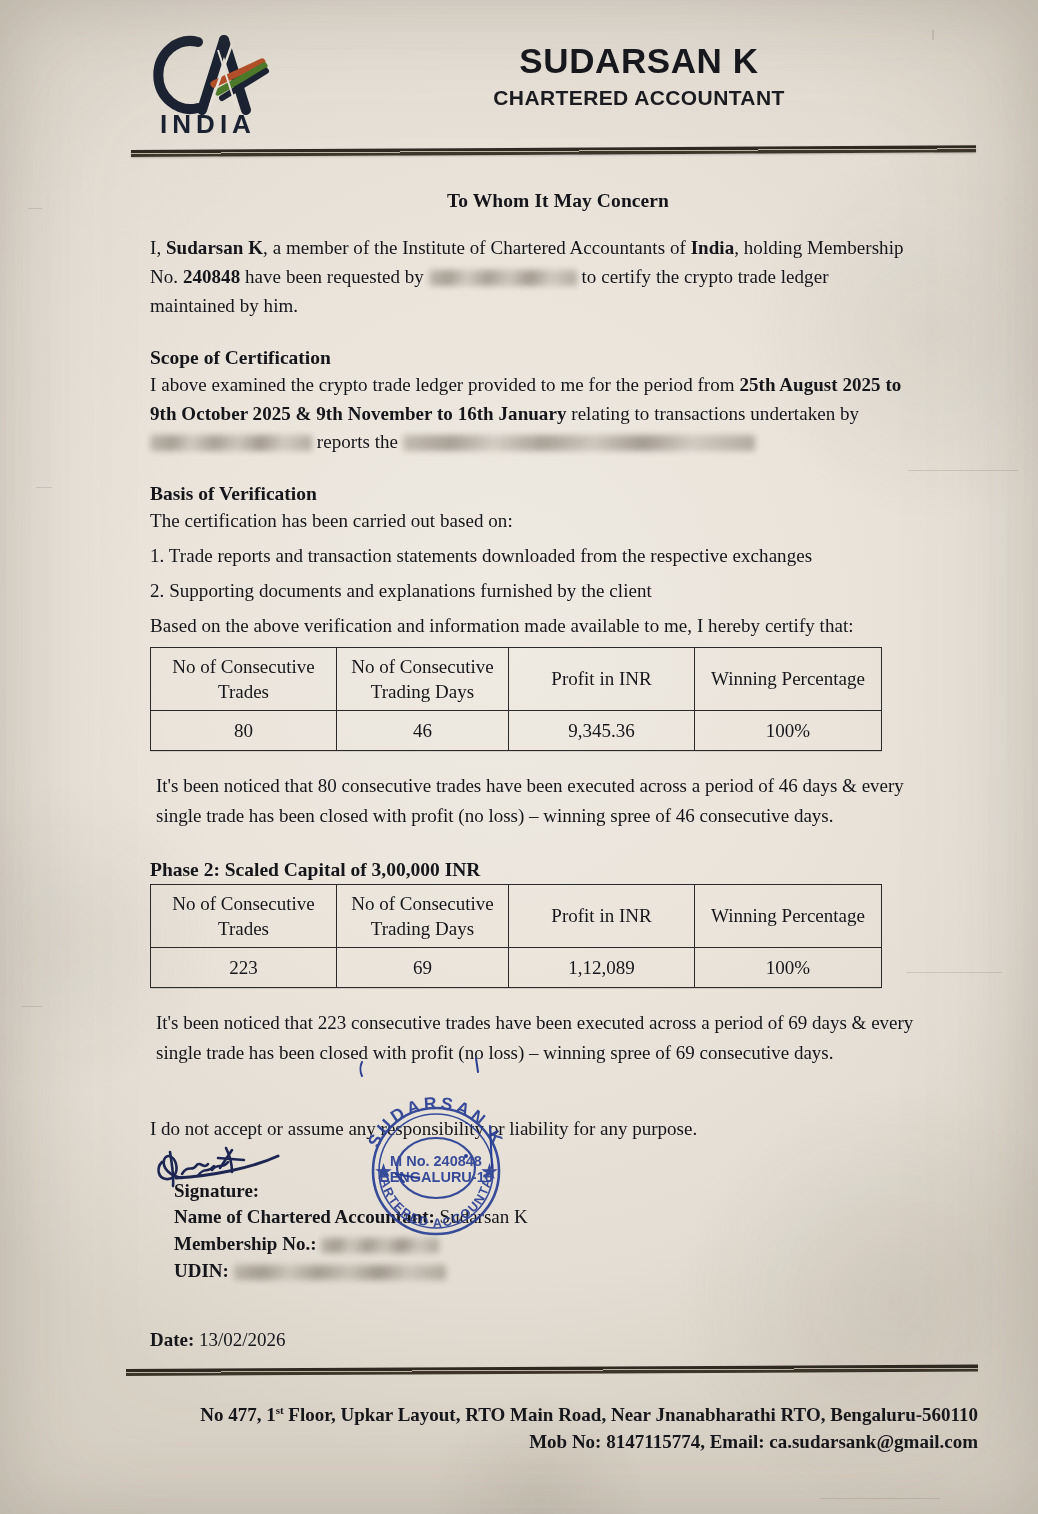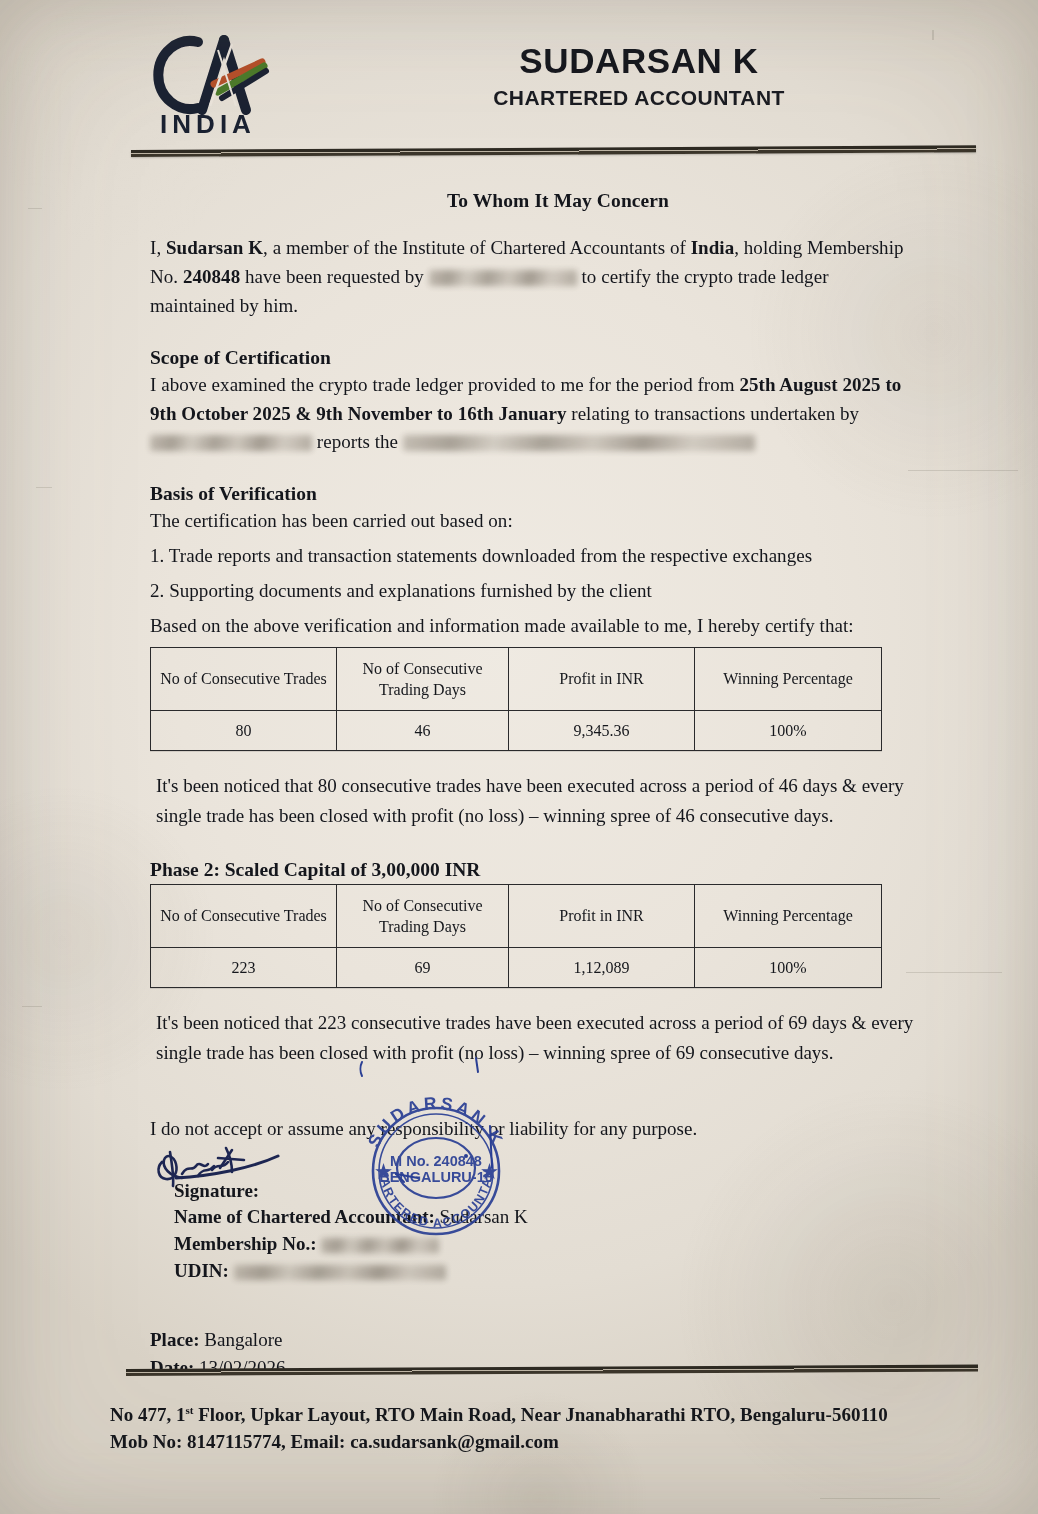--- a/index.html
+++ b/index.html
@@ -150,21 +150,21 @@
   
   .tbl-label {
     font-weight: 700;
     font-size: 19.5px;
     margin: 28px 0 3px 0;
   }
   table.data {
     width: 731px;
     border-collapse: collapse;
     table-layout: fixed;
-    font-size: 16px;
+    font-size: 19px;
     box-shadow: 0 1px 0 rgba(0,0,0,.10);
   }
   table.data th, table.data td {
     border: 1.5px solid #2a2a2c;
     text-align: center;
     padding: 4px 3px;
     font-weight: 400;
     line-height: 1.32;
     color: #15171c;
   }
@@ -228,21 +228,21 @@
     position: absolute;
     left: 126px; right: 60px; bottom: 138px;
     height: 7px;
     background: linear-gradient(to bottom, #2e2a22 0 3px, #bdb4a4 3px 4px, #3b352a 4px 7px);
     transform: rotate(-0.30deg);
     transform-origin: left center;
   }
   .footer {
     position: absolute;
     left: 110px; right: 60px; bottom: 58px;
-    text-align: left;
+    text-align: right;
     font-family: "Liberation Serif", serif;
     font-weight: 700;
     font-size: 19px;
     line-height: 1.42;
     color: #15171c;
   }
   .footer sup { font-size: 11px; vertical-align: super; }
 </style>
 </head>
 <body>
@@ -403,21 +403,20 @@
         </svg>
       </div>
 
       <div class="row"><span class="lbl">Signature:</span></div>
       <div class="row"><span class="lbl">Name of Chartered Accountant:</span> <span>Sudarsan K</span></div>
       <div class="row"><span class="lbl">Membership No.:</span> <span class="redact r-mno"></span></div>
       <div class="row"><span class="lbl">UDIN:</span> <span class="redact r-udin"></span></div>
     </div>
 
     <div class="placedate">
-      <div><span class="lbl">Place:</span> <span>Bangalore</span></div>
       <div><span class="lbl">Date:</span> <span>13/02/2026</span></div>
     </div>
 
   </div>
 
   <div class="rule-bot"></div>
   <div class="footer">
     <div><span>No 477, 1</span><sup>st</sup><span> Floor, Upkar Layout, RTO Main Road, Near Jnanabharathi RTO, Bengaluru-560110</span></div>
     <div>Mob No: 8147115774, Email: ca.sudarsank@gmail.com</div>
   </div>

